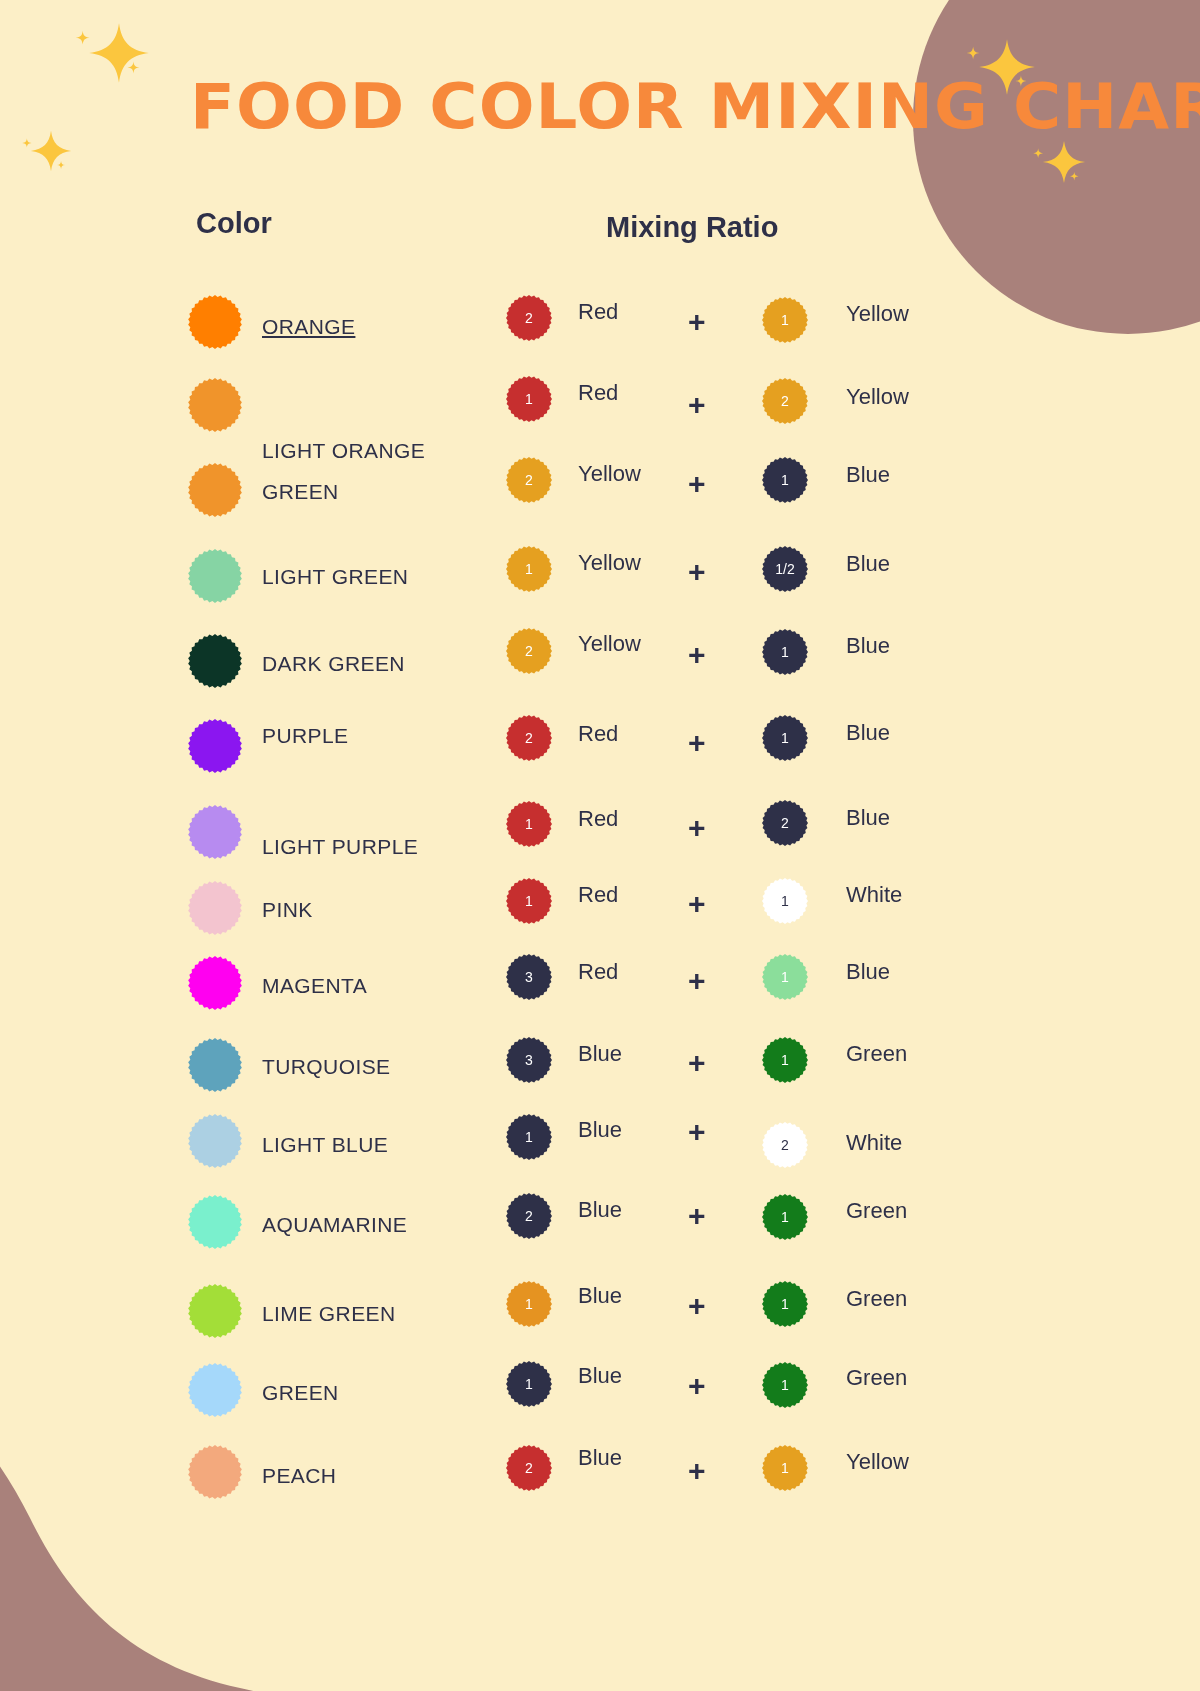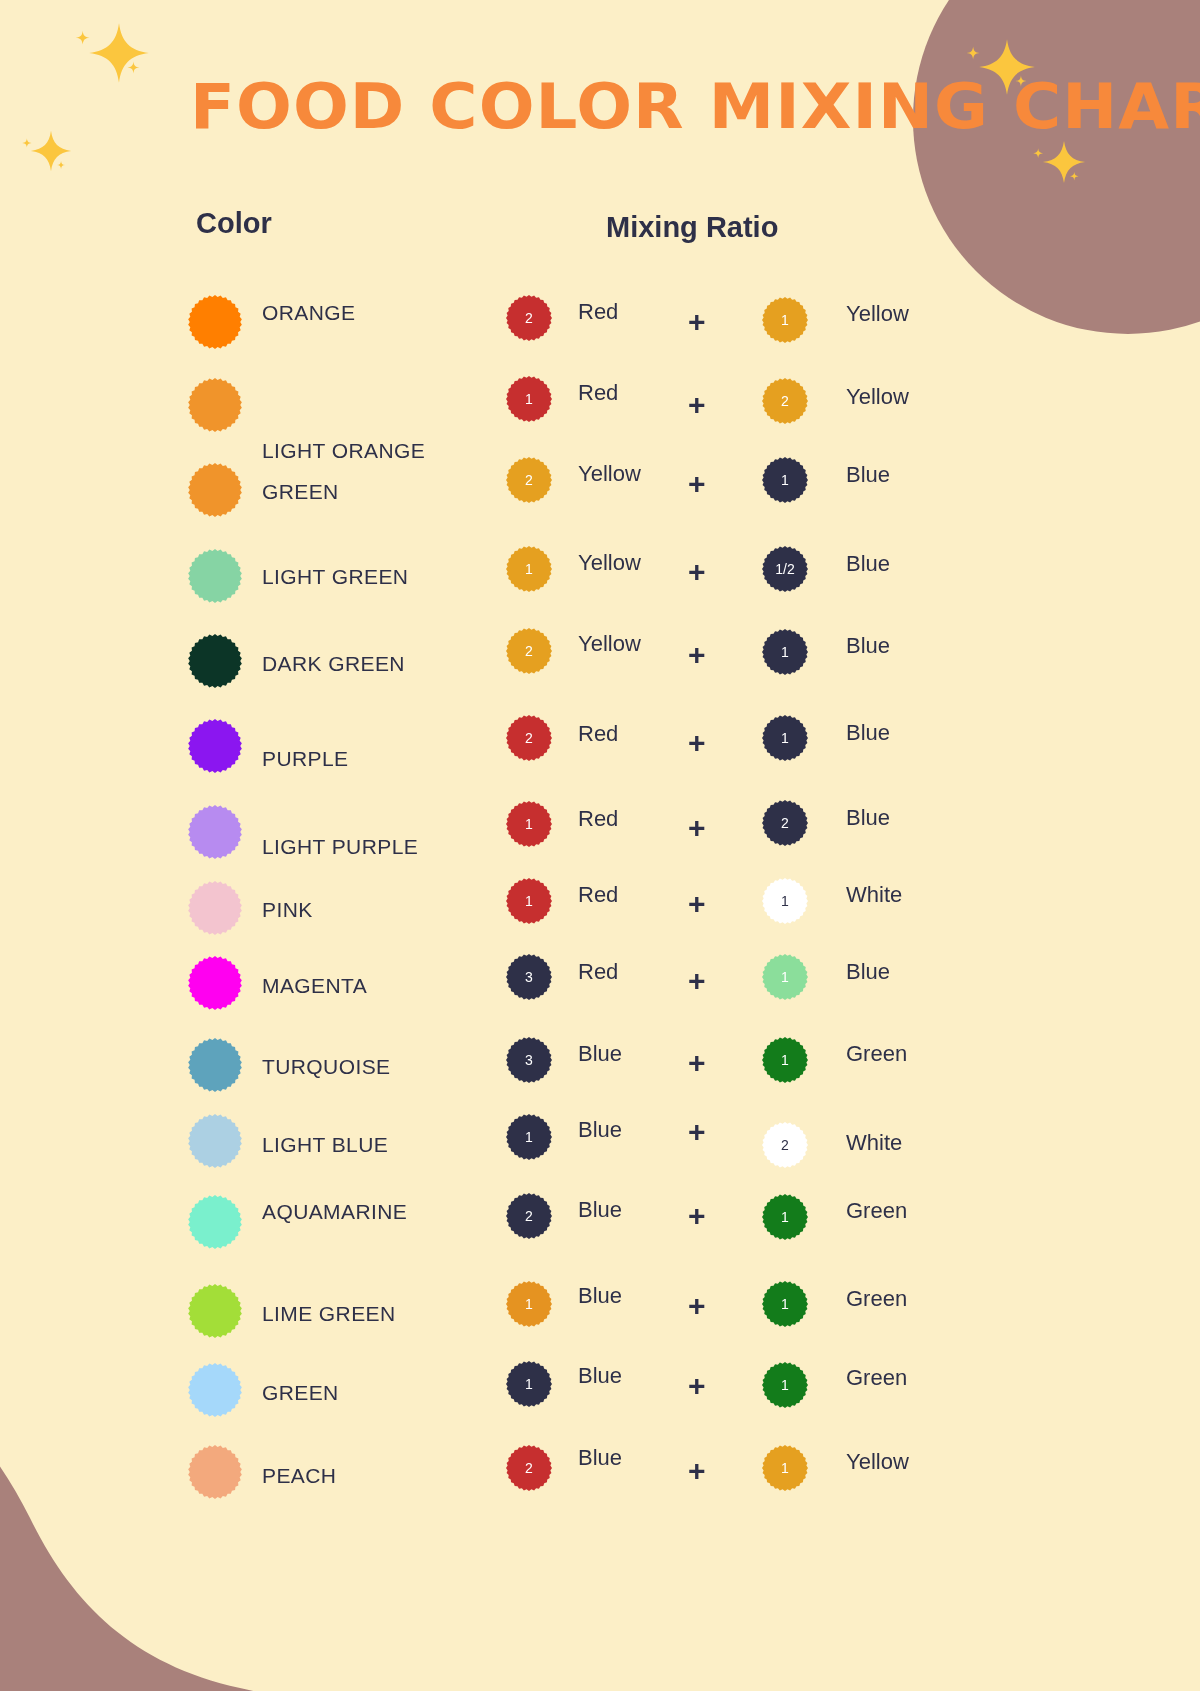--- a/index.html
+++ b/index.html
@@ -189,21 +189,21 @@
   <div class="col-header hdr-color">Color</div>
   <div class="col-header hdr-ratio">Mixing Ratio</div>
 
   <div id="rows-host">
       <div class="row" style="top: 295px;">
         <div class="swatch-wrap">
           <svg viewBox="0 0 54 54" class="scallop">
             <path d="M27.00,0.00 L29.64,1.89 L32.61,0.59 L34.80,2.99 L37.98,2.33 L39.62,5.14 L42.87,5.16 L43.89,8.24 L47.06,8.93 L47.42,12.16 L50.38,13.50 L50.06,16.73 L52.68,18.66 L51.69,21.75 L53.85,24.18 L52.25,27.00 L53.85,29.82 L51.69,32.25 L52.68,35.34 L50.06,37.27 L50.38,40.50 L47.42,41.84 L47.06,45.07 L43.89,45.76 L42.87,48.84 L39.62,48.86 L37.98,51.67 L34.80,51.01 L32.61,53.41 L29.64,52.11 L27.00,54.00 L24.36,52.11 L21.39,53.41 L19.20,51.01 L16.02,51.67 L14.38,48.86 L11.13,48.84 L10.11,45.76 L6.94,45.07 L6.58,41.84 L3.62,40.50 L3.94,37.27 L1.32,35.34 L2.31,32.25 L0.15,29.82 L1.75,27.00 L0.15,24.18 L2.31,21.75 L1.32,18.66 L3.94,16.73 L3.62,13.50 L6.58,12.16 L6.94,8.93 L10.11,8.24 L11.13,5.16 L14.38,5.14 L16.02,2.33 L19.20,2.99 L21.39,0.59 L24.36,1.89 Z" fill="#FF7F00"></path>
           </svg>
         </div>
-        <div class="color-name" style="top: 6px;">ORANGE</div>
+        <div class="color-name" style="top: 20px; text-decoration: underline;">ORANGE</div>
         <div class="badge-wrap" style="left: 506px; top: 0px;">
           <svg viewBox="0 0 46 46" class="scallop">
             <path d="M23.00,0.00 L25.41,1.63 L28.12,0.58 L30.10,2.70 L32.98,2.28 L34.44,4.79 L37.34,5.02 L38.21,7.79 L40.98,8.66 L41.21,11.56 L43.72,13.02 L43.30,15.90 L45.42,17.88 L44.37,20.59 L46.00,23.00 L44.37,25.41 L45.42,28.12 L43.30,30.10 L43.72,32.98 L41.21,34.44 L40.98,37.34 L38.21,38.21 L37.34,40.98 L34.44,41.21 L32.98,43.72 L30.10,43.30 L28.12,45.42 L25.41,44.37 L23.00,46.00 L20.59,44.37 L17.88,45.42 L15.90,43.30 L13.02,43.72 L11.56,41.21 L8.66,40.98 L7.79,38.21 L5.02,37.34 L4.79,34.44 L2.28,32.98 L2.70,30.10 L0.58,28.12 L1.63,25.41 L0.00,23.00 L1.63,20.59 L0.58,17.88 L2.70,15.90 L2.28,13.02 L4.79,11.56 L5.02,8.66 L7.79,7.79 L8.66,5.02 L11.56,4.79 L13.02,2.28 L15.90,2.70 L17.88,0.58 L20.59,1.63 Z" fill="#C62F2F"></path>
           </svg>
           <div class="badge-num">2</div>
         </div>
         <div class="ing-label" style="left: 578px; top: 4px;">Red</div>
         <div class="plus" style="left: 688px; top: 10px;">+</div>
         <div class="badge-wrap" style="left: 762px; top: 2px;">
           <svg viewBox="0 0 46 46" class="scallop">
@@ -304,21 +304,21 @@
           <div class="badge-num">1</div>
         </div>
         <div class="ing-label" style="left: 846px; top: -1px;">Blue</div>
       </div>
       <div class="row" style="top: 719px;">
         <div class="swatch-wrap">
           <svg viewBox="0 0 54 54" class="scallop">
             <path d="M27.00,0.00 L29.64,1.89 L32.61,0.59 L34.80,2.99 L37.98,2.33 L39.62,5.14 L42.87,5.16 L43.89,8.24 L47.06,8.93 L47.42,12.16 L50.38,13.50 L50.06,16.73 L52.68,18.66 L51.69,21.75 L53.85,24.18 L52.25,27.00 L53.85,29.82 L51.69,32.25 L52.68,35.34 L50.06,37.27 L50.38,40.50 L47.42,41.84 L47.06,45.07 L43.89,45.76 L42.87,48.84 L39.62,48.86 L37.98,51.67 L34.80,51.01 L32.61,53.41 L29.64,52.11 L27.00,54.00 L24.36,52.11 L21.39,53.41 L19.20,51.01 L16.02,51.67 L14.38,48.86 L11.13,48.84 L10.11,45.76 L6.94,45.07 L6.58,41.84 L3.62,40.50 L3.94,37.27 L1.32,35.34 L2.31,32.25 L0.15,29.82 L1.75,27.00 L0.15,24.18 L2.31,21.75 L1.32,18.66 L3.94,16.73 L3.62,13.50 L6.58,12.16 L6.94,8.93 L10.11,8.24 L11.13,5.16 L14.38,5.14 L16.02,2.33 L19.20,2.99 L21.39,0.59 L24.36,1.89 Z" fill="#8B16F0"></path>
           </svg>
         </div>
-        <div class="color-name" style="top: 28px;">PURPLE</div>
+        <div class="color-name" style="top: 5px;">PURPLE</div>
         <div class="badge-wrap" style="left: 506px; top: -4px;">
           <svg viewBox="0 0 46 46" class="scallop">
             <path d="M23.00,0.00 L25.41,1.63 L28.12,0.58 L30.10,2.70 L32.98,2.28 L34.44,4.79 L37.34,5.02 L38.21,7.79 L40.98,8.66 L41.21,11.56 L43.72,13.02 L43.30,15.90 L45.42,17.88 L44.37,20.59 L46.00,23.00 L44.37,25.41 L45.42,28.12 L43.30,30.10 L43.72,32.98 L41.21,34.44 L40.98,37.34 L38.21,38.21 L37.34,40.98 L34.44,41.21 L32.98,43.72 L30.10,43.30 L28.12,45.42 L25.41,44.37 L23.00,46.00 L20.59,44.37 L17.88,45.42 L15.90,43.30 L13.02,43.72 L11.56,41.21 L8.66,40.98 L7.79,38.21 L5.02,37.34 L4.79,34.44 L2.28,32.98 L2.70,30.10 L0.58,28.12 L1.63,25.41 L0.00,23.00 L1.63,20.59 L0.58,17.88 L2.70,15.90 L2.28,13.02 L4.79,11.56 L5.02,8.66 L7.79,7.79 L8.66,5.02 L11.56,4.79 L13.02,2.28 L15.90,2.70 L17.88,0.58 L20.59,1.63 Z" fill="#C62F2F"></path>
           </svg>
           <div class="badge-num">2</div>
         </div>
         <div class="ing-label" style="left: 578px; top: 2px;">Red</div>
         <div class="plus" style="left: 688px; top: 7px;">+</div>
         <div class="badge-wrap" style="left: 762px; top: -4px;">
           <svg viewBox="0 0 46 46" class="scallop">
@@ -442,21 +442,21 @@
           <div class="badge-num dark">2</div>
         </div>
         <div class="ing-label" style="left: 846px; top: 16px;">White</div>
       </div>
       <div class="row" style="top: 1195px;">
         <div class="swatch-wrap">
           <svg viewBox="0 0 54 54" class="scallop">
             <path d="M27.00,0.00 L29.64,1.89 L32.61,0.59 L34.80,2.99 L37.98,2.33 L39.62,5.14 L42.87,5.16 L43.89,8.24 L47.06,8.93 L47.42,12.16 L50.38,13.50 L50.06,16.73 L52.68,18.66 L51.69,21.75 L53.85,24.18 L52.25,27.00 L53.85,29.82 L51.69,32.25 L52.68,35.34 L50.06,37.27 L50.38,40.50 L47.42,41.84 L47.06,45.07 L43.89,45.76 L42.87,48.84 L39.62,48.86 L37.98,51.67 L34.80,51.01 L32.61,53.41 L29.64,52.11 L27.00,54.00 L24.36,52.11 L21.39,53.41 L19.20,51.01 L16.02,51.67 L14.38,48.86 L11.13,48.84 L10.11,45.76 L6.94,45.07 L6.58,41.84 L3.62,40.50 L3.94,37.27 L1.32,35.34 L2.31,32.25 L0.15,29.82 L1.75,27.00 L0.15,24.18 L2.31,21.75 L1.32,18.66 L3.94,16.73 L3.62,13.50 L6.58,12.16 L6.94,8.93 L10.11,8.24 L11.13,5.16 L14.38,5.14 L16.02,2.33 L19.20,2.99 L21.39,0.59 L24.36,1.89 Z" fill="#7AF0CD"></path>
           </svg>
         </div>
-        <div class="color-name" style="top: 5px; text-align: right;">AQUAMARINE</div>
+        <div class="color-name" style="top: 18px; text-align: right;">AQUAMARINE</div>
         <div class="badge-wrap" style="left: 506px; top: -2px;">
           <svg viewBox="0 0 46 46" class="scallop">
             <path d="M23.00,0.00 L25.41,1.63 L28.12,0.58 L30.10,2.70 L32.98,2.28 L34.44,4.79 L37.34,5.02 L38.21,7.79 L40.98,8.66 L41.21,11.56 L43.72,13.02 L43.30,15.90 L45.42,17.88 L44.37,20.59 L46.00,23.00 L44.37,25.41 L45.42,28.12 L43.30,30.10 L43.72,32.98 L41.21,34.44 L40.98,37.34 L38.21,38.21 L37.34,40.98 L34.44,41.21 L32.98,43.72 L30.10,43.30 L28.12,45.42 L25.41,44.37 L23.00,46.00 L20.59,44.37 L17.88,45.42 L15.90,43.30 L13.02,43.72 L11.56,41.21 L8.66,40.98 L7.79,38.21 L5.02,37.34 L4.79,34.44 L2.28,32.98 L2.70,30.10 L0.58,28.12 L1.63,25.41 L0.00,23.00 L1.63,20.59 L0.58,17.88 L2.70,15.90 L2.28,13.02 L4.79,11.56 L5.02,8.66 L7.79,7.79 L8.66,5.02 L11.56,4.79 L13.02,2.28 L15.90,2.70 L17.88,0.58 L20.59,1.63 Z" fill="#2E3048"></path>
           </svg>
           <div class="badge-num">2</div>
         </div>
         <div class="ing-label" style="left: 578px; top: 2px;">Blue</div>
         <div class="plus" style="left: 688px; top: 4px;">+</div>
         <div class="badge-wrap" style="left: 762px; top: -1px;">
           <svg viewBox="0 0 46 46" class="scallop">

